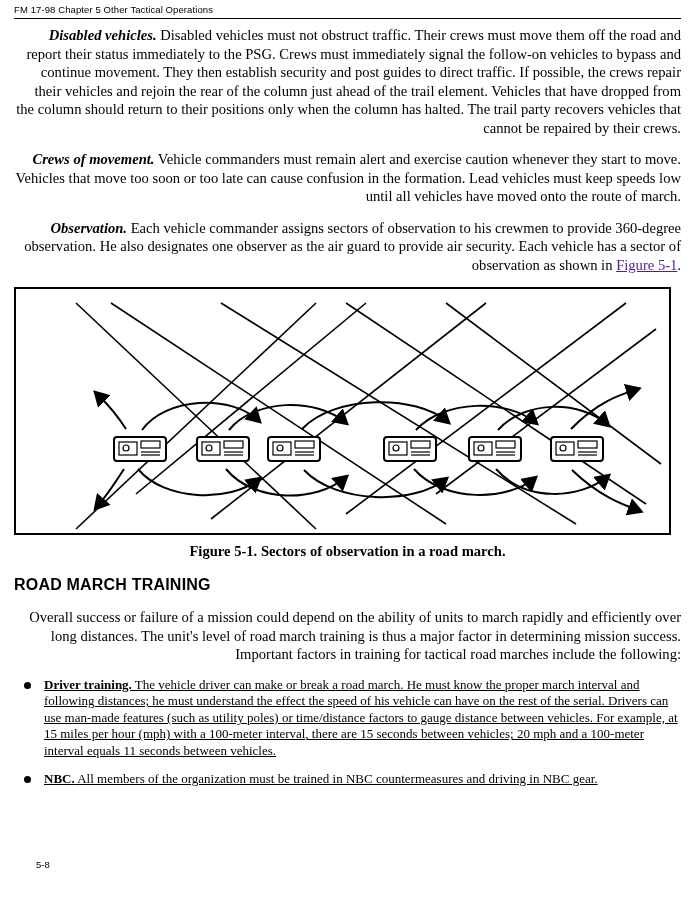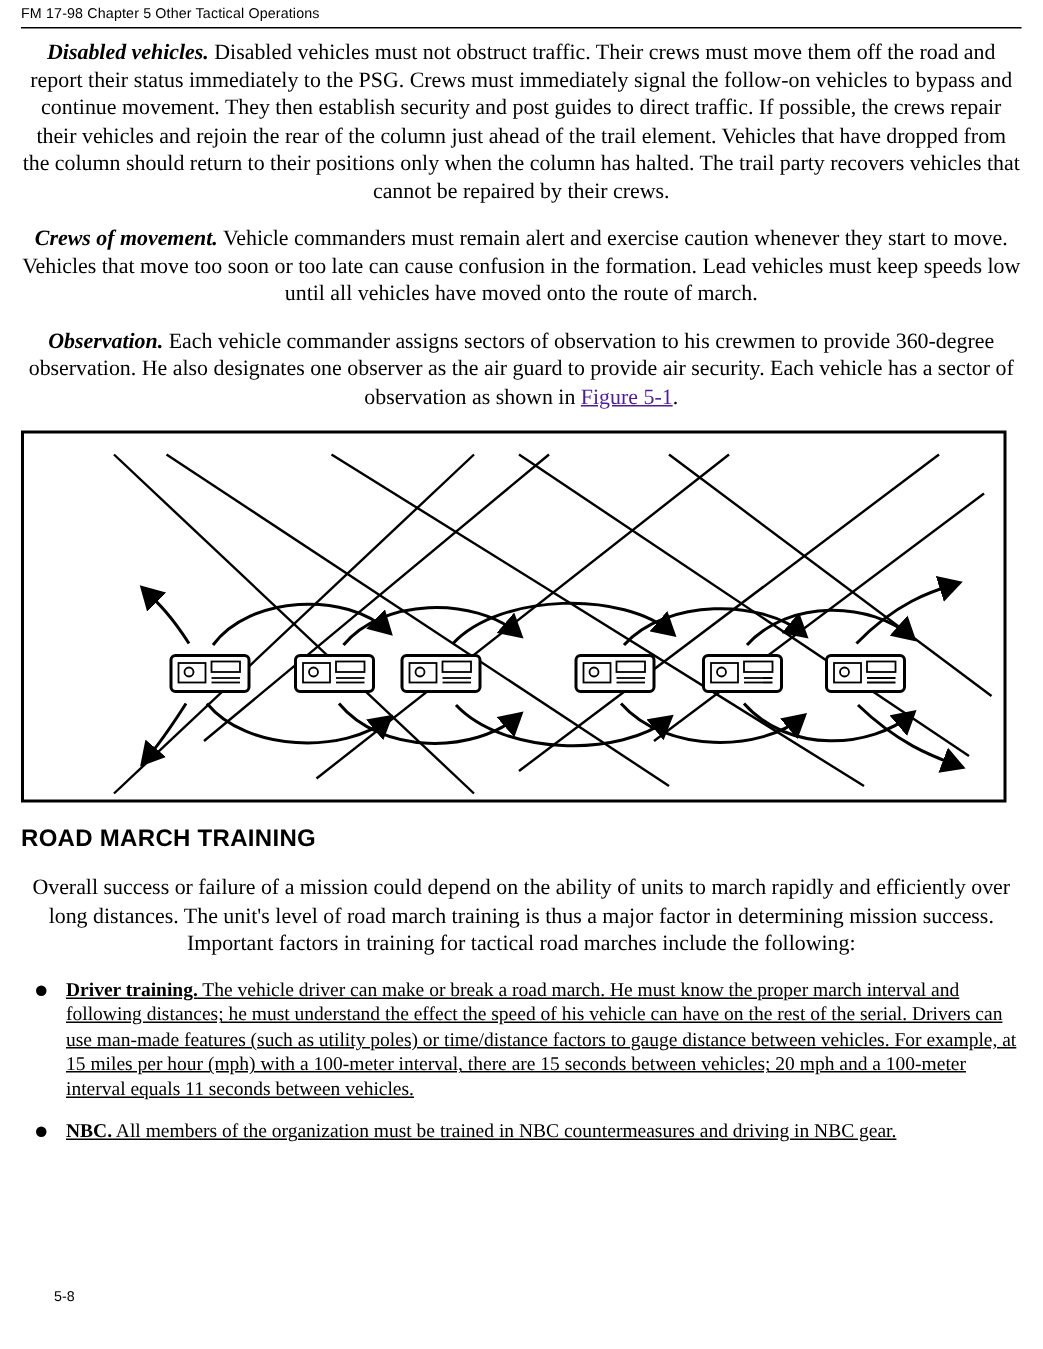--- a/index.html
+++ b/index.html
@@ -41,21 +41,21 @@
   .content {
     position: absolute;
     left: 14px;
     top: 26px;
     width: 667px;
   }
   p.body {
     margin: 0 0 13px 0;
     font-size: 14.6px;
     line-height: 1.27;
-    text-align: center;
+    text-align: right;
   }
   p.body .lead {
     font-weight: bold;
     font-style: italic;
   }
   a.xref {
     color: #4c1d95;
     text-decoration: underline;
   }
   .figure-box {
@@ -227,20 +227,21 @@
           <path d="M210,180 C238,214 300,214 330,188"></path>
           <path d="M288,181 C320,215 398,216 430,190"></path>
           <path d="M398,180 C428,214 492,212 519,189"></path>
           <path d="M480,180 C510,214 565,210 592,187"></path>
           <path d="M108,180 C94,202 86,212 80,219"></path>
           <path d="M556,181 C584,208 608,216 624,222"></path>
         </g>
       </svg>
     </div>
 
+    <div class="figure-caption">Figure 5-1. Sectors of observation in a road march.</div>
 
     <h1 class="section">ROAD MARCH TRAINING</h1>
 
     <p class="body">Overall success or failure of a mission could depend on the ability of units to march rapidly and efficiently over long distances. The unit's level of road march training is thus a major factor in determining mission success. Important factors in training for tactical road marches include the following:</p>
 
     <ul class="bullets">
       <li>
         <span class="dot"></span>
         <span class="term">Driver training.</span><span> The vehicle driver can make or break a road march. He must know the proper march interval and following distances; he must understand the effect the speed of his vehicle can have on the rest of the serial. Drivers can use man-made features (such as utility poles) or time/distance factors to gauge distance between vehicles. For example, at 15 miles per hour (mph) with a 100-meter interval, there are 15 seconds between vehicles; 20 mph and a 100-meter interval equals 11 seconds between vehicles.</span>
       </li>

